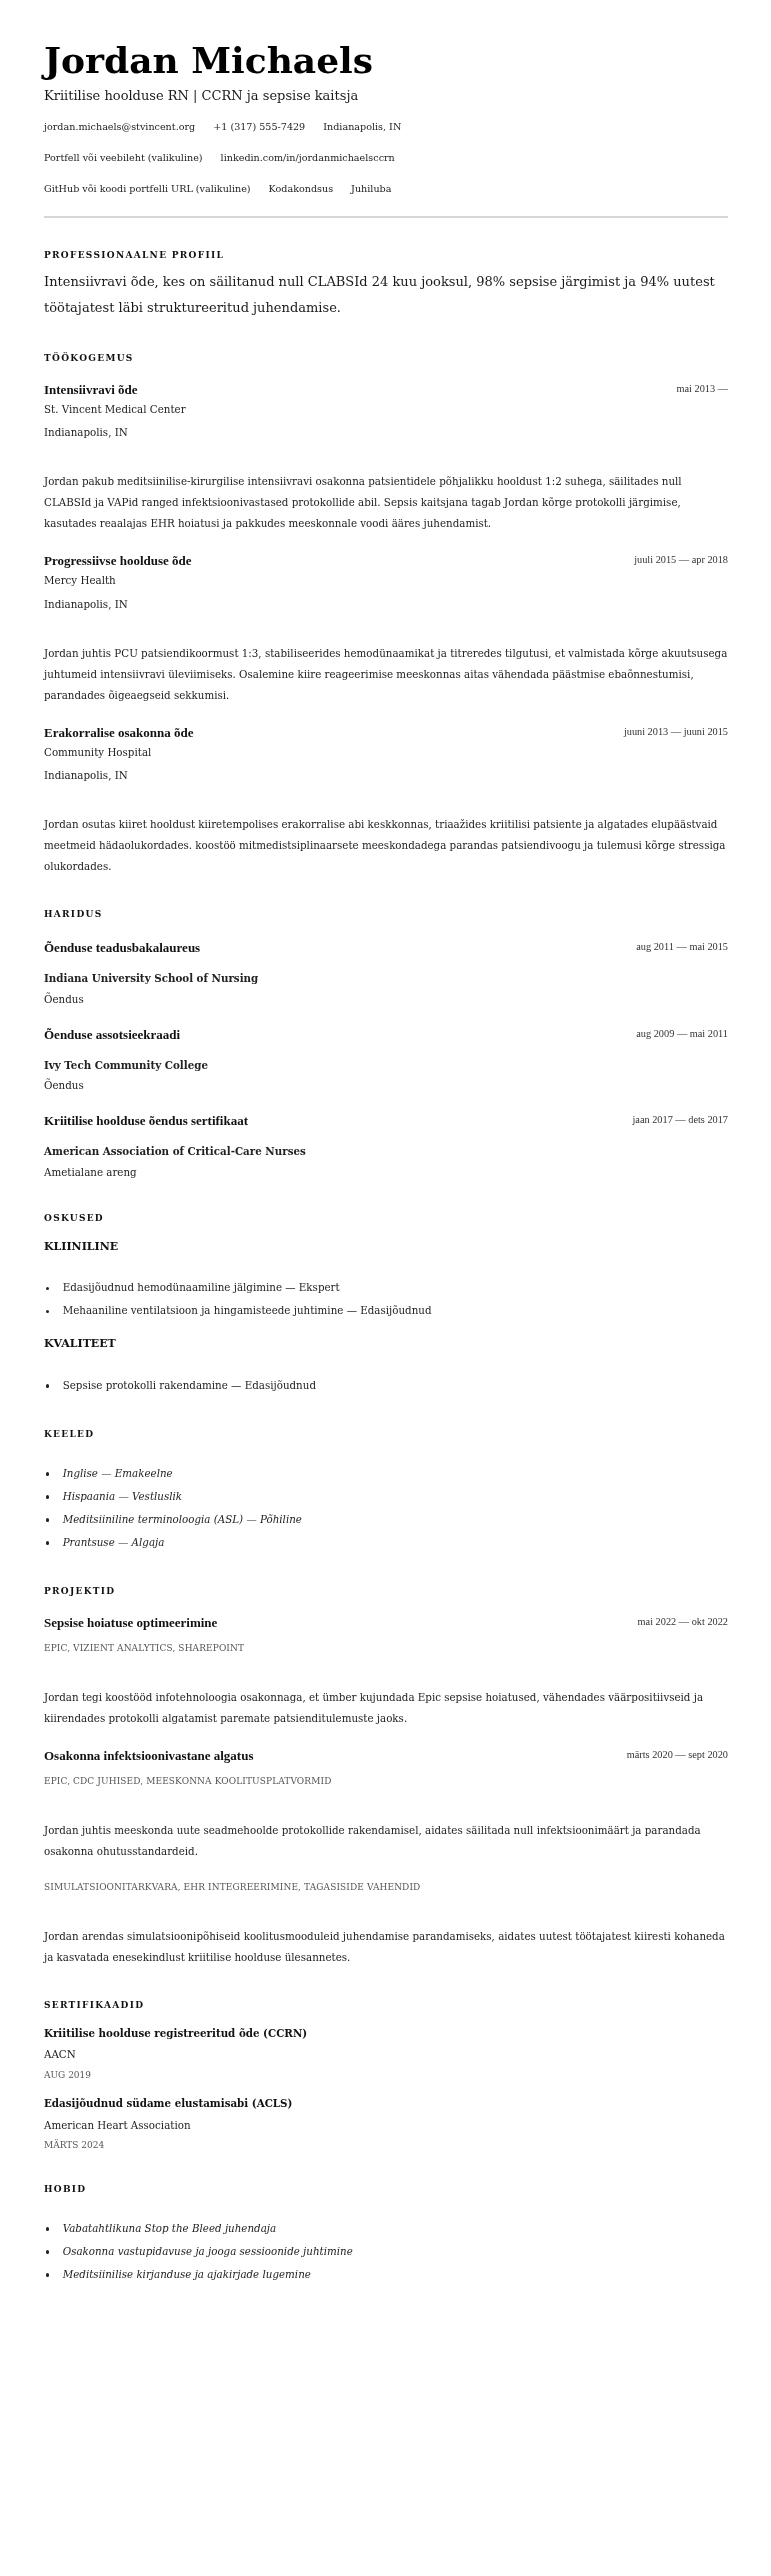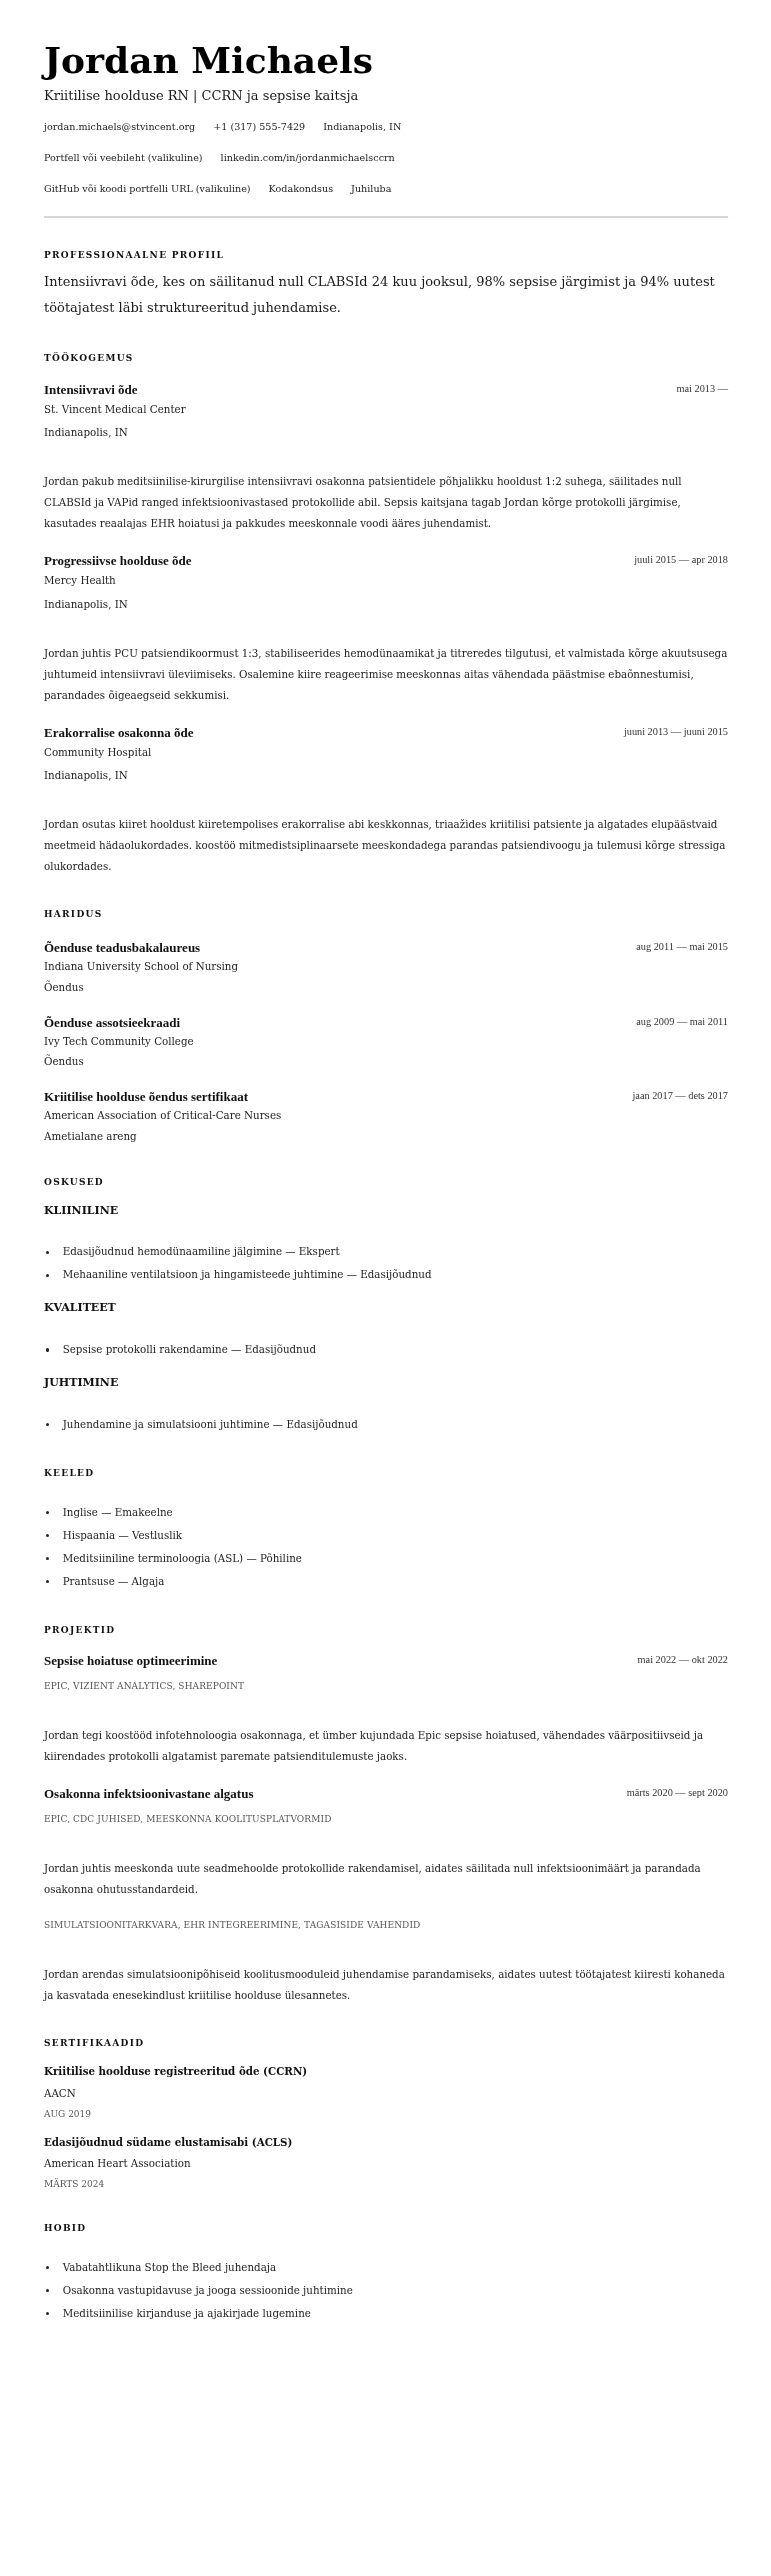--- a/index.html
+++ b/index.html
@@ -27,31 +27,31 @@
   .entry-head { display: flex; justify-content: space-between; align-items: flex-start; font-family: Liberation Serif, serif; }
   .entry-title { font-size: 13px; font-weight: bold; line-height: 18px; color: #111; }
   .entry-date { font-size: 10.3px; line-height: 15.4px; color: #333; }
   .entry-sub { font-size: 10.3px; line-height: 18px; color: #222; margin-top: 1.3px; }
   .entry-loc { font-size: 10.3px; line-height: 18px; color: #222; margin-top: 5.1px; }
   .entry-desc { font-size: 10.3px; line-height: 21px; color: #222; margin-top: 30px; }
   .entry-tech { font-size: 9px; line-height: 14px; color: #555; margin-top: 9px; letter-spacing: 0.1px; }
   .proj-desc { margin-top: 32px; }
 
   .edu-entry { margin-top: 18px; }
-  .edu-entry .entry-sub { margin-top: 0; }
+  .edu-entry .entry-sub { margin-top: 12px; font-weight: bold; }
   .edu-entry .entry-loc { margin-top: 2.6px; }
 
   .sub-title { font-size: 11px; font-weight: bold; line-height: 16.7px; margin-top: 14px; color: #111; }
   ul.bullets { list-style: none; margin-top: 21px; }
   ul.bullets li { position: relative; padding-left: 18.7px; font-size: 10.3px; line-height: 23px; color: #222; }
   ul.bullets li::before {
     content: ""; position: absolute; left: 1.9px; top: 10.3px;
     width: 3.2px; height: 3.2px; border-radius: 50%; background: #222;
   }
-  .lang-list { margin-top: 11.6px; }
+  .lang-list { margin-top: 11.6px; font-style: italic; }
 
   .cert { margin-top: 14px; }
   .cert-title { font-size: 10.3px; font-weight: bold; line-height: 15.4px; color: #111; }
   .cert-issuer { font-size: 10.3px; line-height: 15.4px; color: #222; margin-top: 6.4px; }
   .cert-date { font-size: 9px; line-height: 14px; color: #555; margin-top: 5.1px; }
 </style>
 </head>
 <body>
 
 <div class="page">
@@ -152,26 +152,20 @@
         <li>Edasijõudnud hemodünaamiline jälgimine — Ekspert</li>
         <li>Mehaaniline ventilatsioon ja hingamisteede juhtimine — Edasijõudnud</li>
       </ul>
     </div>
     <div>
       <h3 class="sub-title">KVALITEET</h3>
       <ul class="bullets">
         <li>Sepsise protokolli rakendamine — Edasijõudnud</li>
       </ul>
     </div>
-    <div>
-      <h3 class="sub-title">JUHTIMINE</h3>
-      <ul class="bullets">
-        <li>Juhendamine ja simulatsiooni juhtimine — Edasijõudnud</li>
-      </ul>
-    </div>
   </section>
 
   <section class="section">
     <h2 class="section-title">KEELED</h2>
     <ul class="bullets lang-list">
       <li>Inglise — Emakeelne</li>
       <li>Hispaania — Vestluslik</li>
       <li>Meditsiiniline terminoloogia (ASL) — Põhiline</li>
       <li>Prantsuse — Algaja</li>
     </ul>

